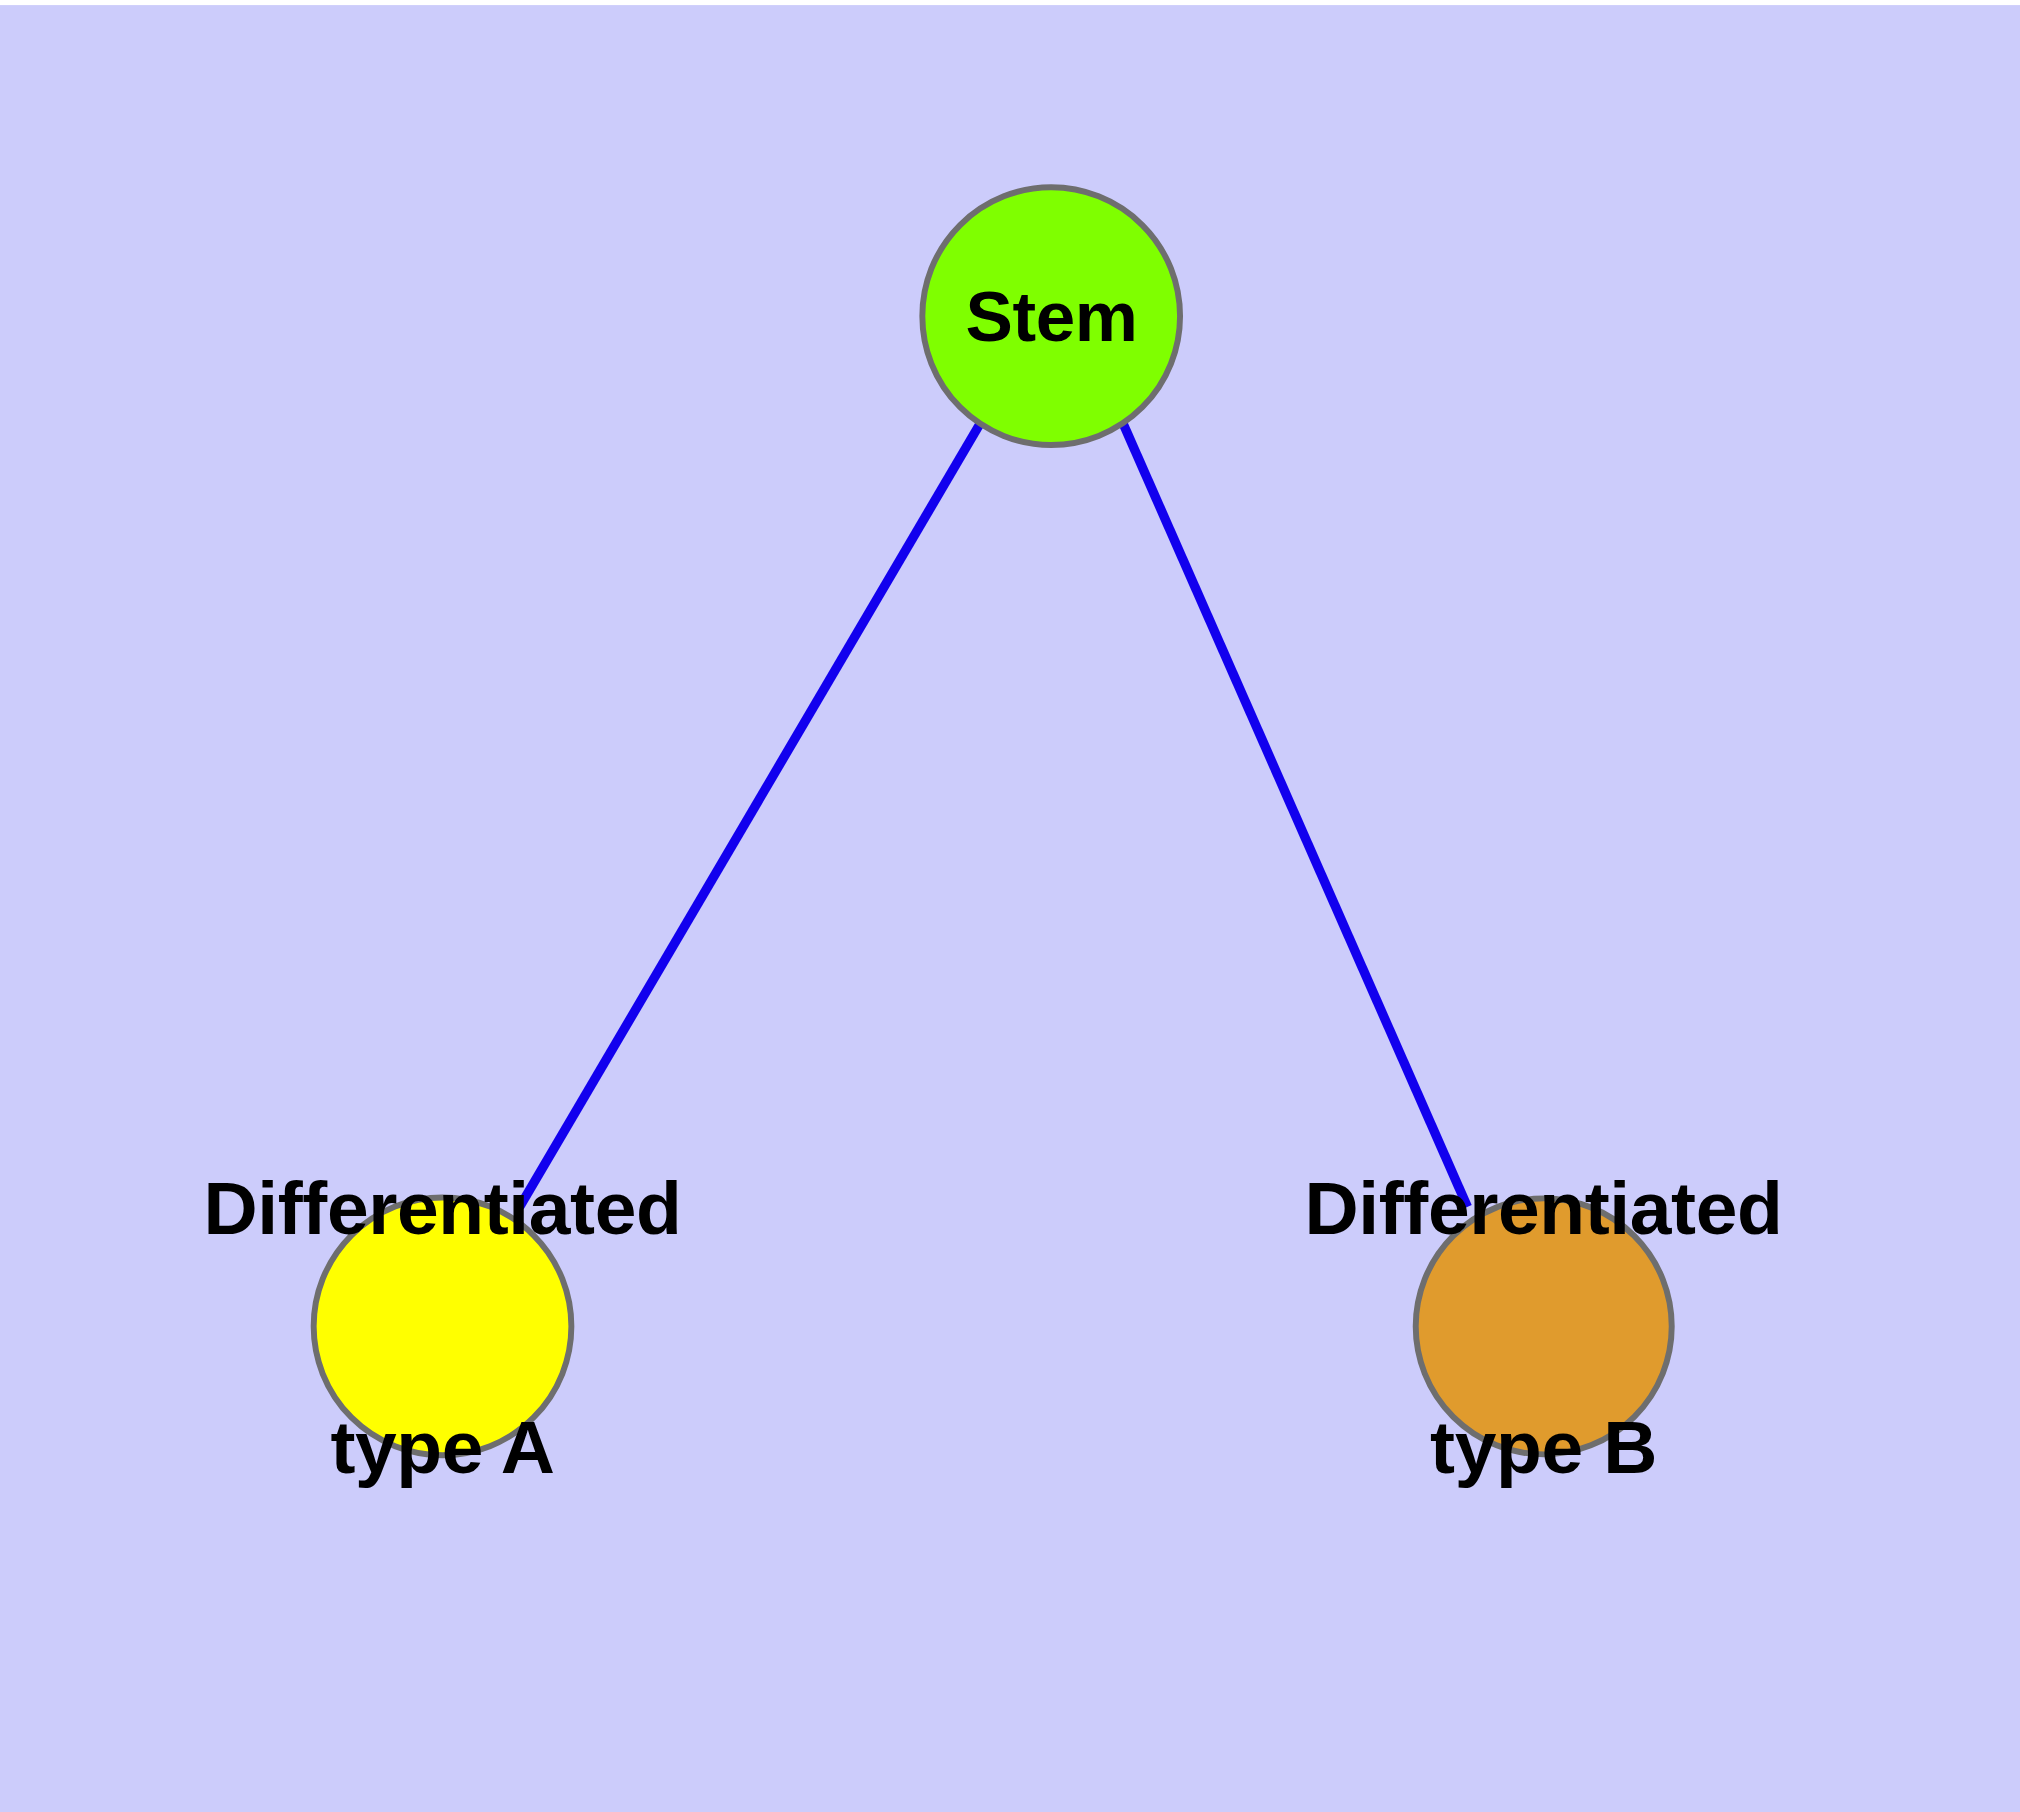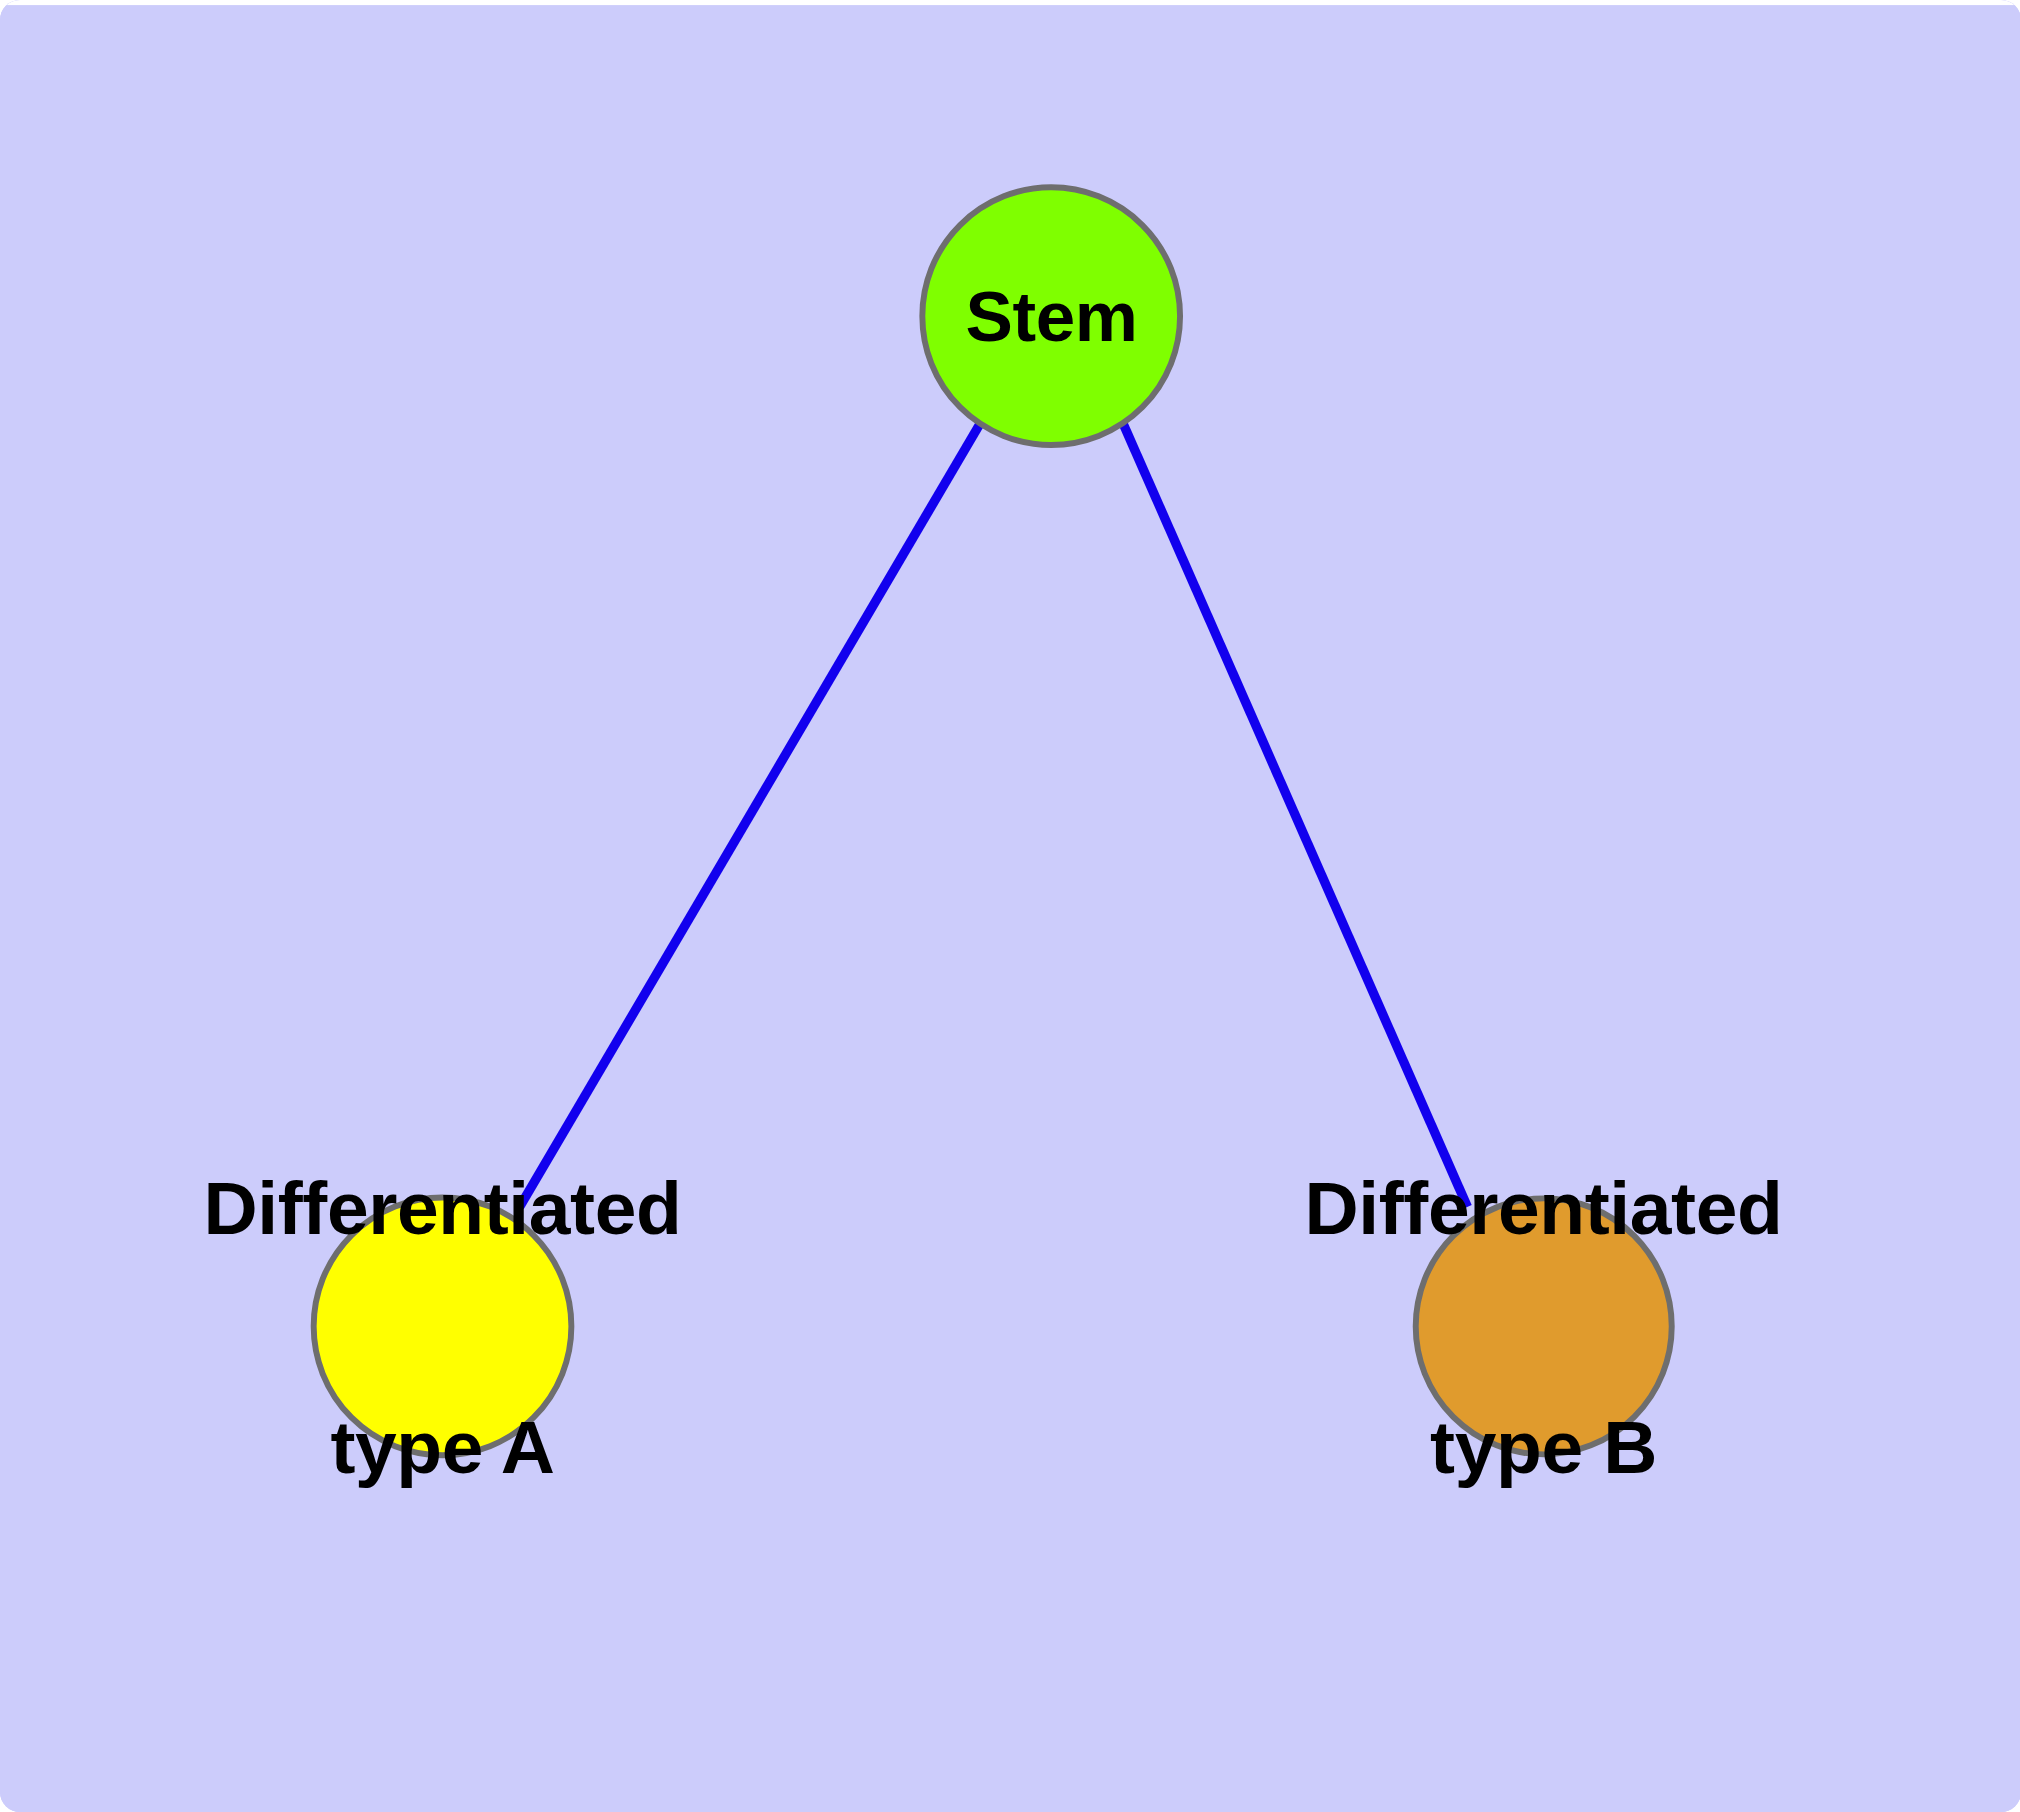--- a/index.html
+++ b/index.html
@@ -8,21 +8,20 @@
     padding: 0;
     background: #ffffff;
   }
   #canvas {
     position: relative;
     width: 2021px;
     height: 1812px;
     background: #ccccfb;
     overflow: hidden;
     font-family: "Liberation Sans", "DejaVu Sans", sans-serif;
-    border-radius: 20px;
   }
   #graph-svg {
     position: absolute;
     left: 0;
     top: 0;
     width: 2021px;
     height: 1812px;
     display: block;
   }
   .node-label {

